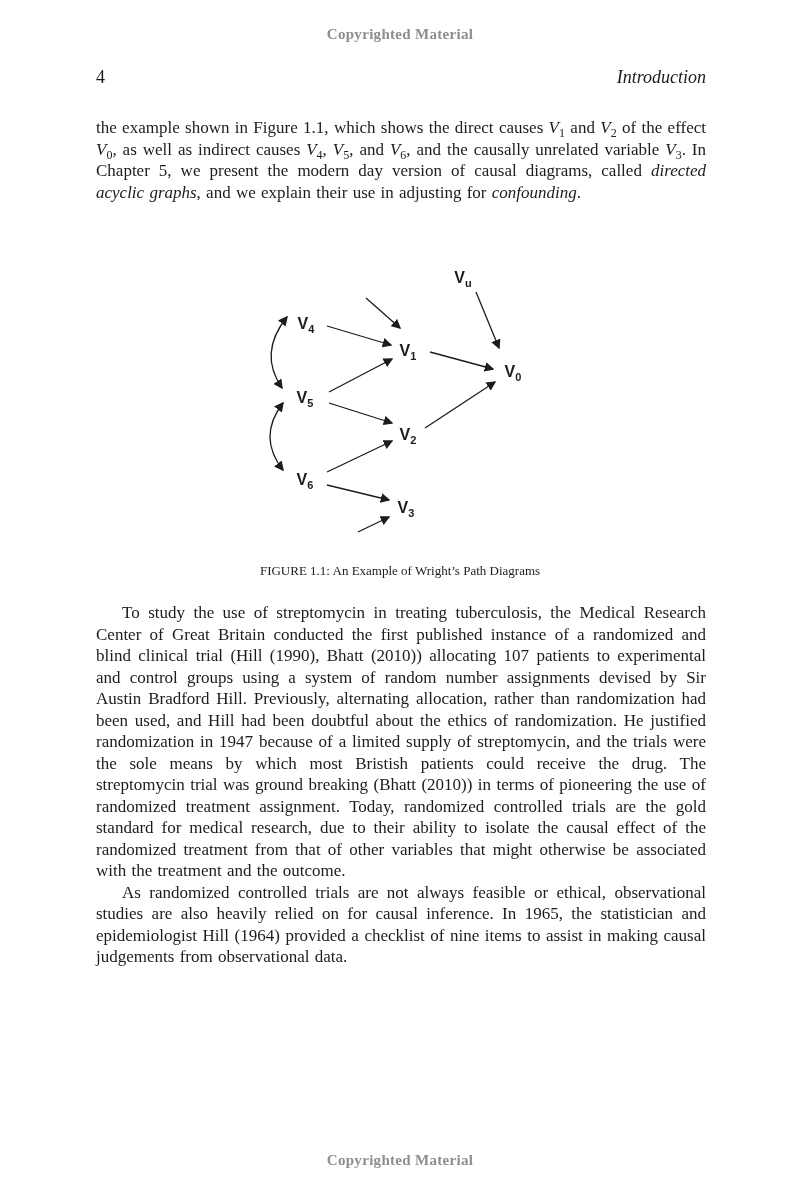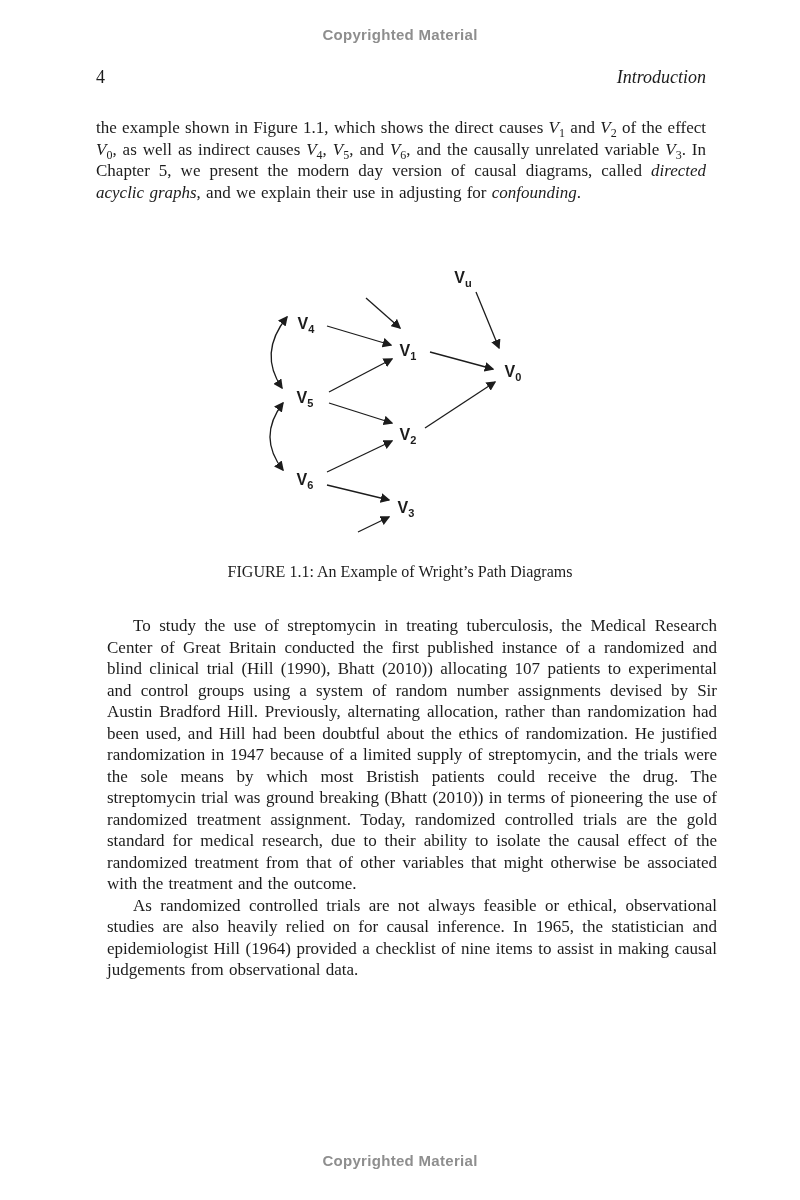--- a/index.html
+++ b/index.html
@@ -13,21 +13,21 @@
     position:relative;
     width:800px;height:1200px;
     background:var(--page-bg);
     font-family:"Liberation Serif",serif;
     color:var(--text-color);
     overflow:hidden;
   }
   .watermark{
     position:absolute;left:0;width:100%;
     text-align:center;
-    font-family:Liberation Sans, sans-serif;
+    font-family:Liberation Serif, serif;
     font-weight:700;
     font-size:15px;
     letter-spacing:.3px;
     color:var(--watermark-color);
   }
   .watermark.top{top:26px;}
   .watermark.bottom{top:1152px;}
   .header-row{
     position:absolute;top:67px;left:96px;width:610px;
     display:flex;justify-content:space-between;align-items:baseline;
@@ -37,39 +37,39 @@
   .para{
     font-size:17px;
     line-height:21.5px;
     text-align:justify;
     word-spacing:1px;
   }
   .para-1{
     position:absolute;top:117px;left:96px;width:610px;
   }
   .lower-text{
-    position:absolute;top:615px;left:96px;width:610px;margin-left:11px;
+    position:absolute;top:602px;left:96px;width:610px;
   }
   .lower-text .para{text-indent:26px;}
   .figure-diagram{
     position:absolute;left:250px;top:255px;
     width:300px;height:295px;
   }
   .figure-diagram text{
     font-family:"Liberation Sans",sans-serif;
     font-size:16px;font-weight:600;
     fill:var(--text-color);
   }
   .figure-diagram .sub{font-size:11px;}
   .figure-diagram line,.figure-diagram path.arc{
     stroke:var(--text-color);stroke-width:1.3;fill:none;
   }
   .figure-caption{
     position:absolute;top:563px;left:0;width:100%;
-    text-align:center;font-size:16px;
+    text-align:center;font-size:13px;
   }
   sub{font-size:12px;line-height:0;}
 </style>
 </head>
 <body>
 
 <div class="page">
 
   <div class="watermark top">Copyrighted Material</div>
 

